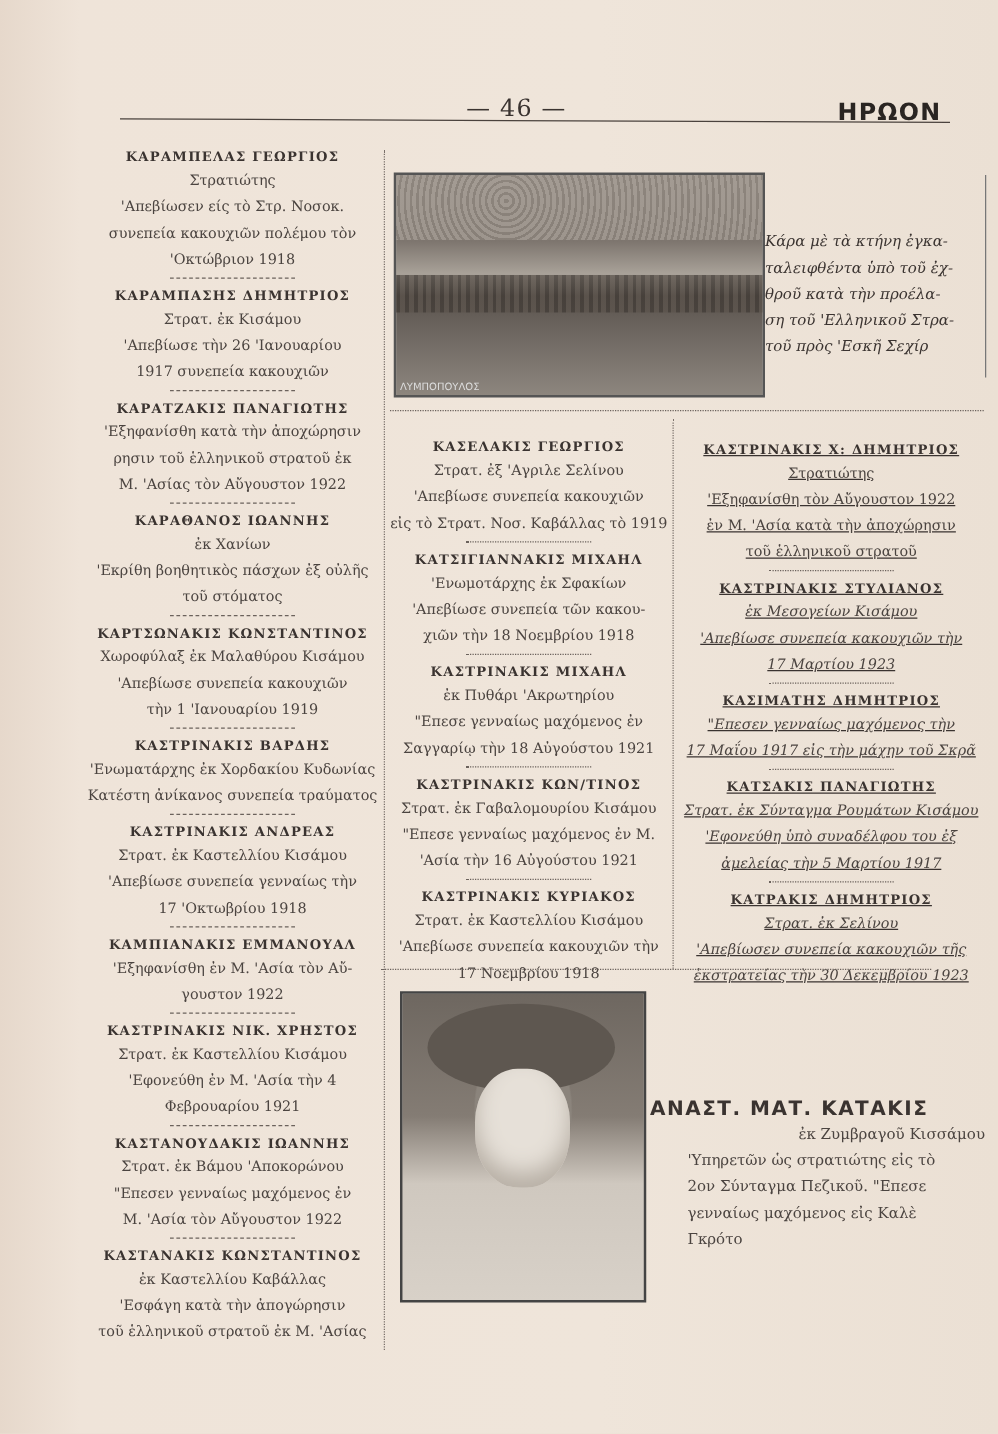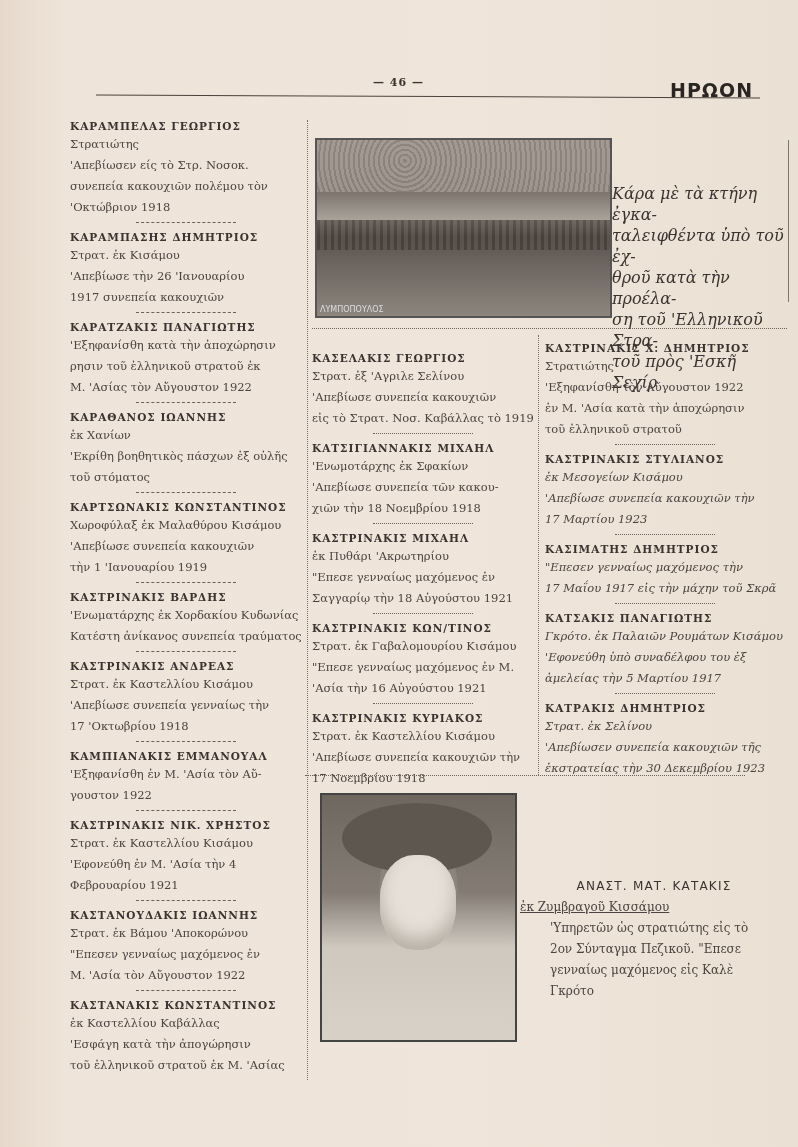--- a/index.html
+++ b/index.html
@@ -1,48 +1,48 @@
 <!DOCTYPE html>
 <html><head>
 <meta charset="utf-8">
 <style>
   html,body{margin:0;padding:0;}
   body{width:798px;height:1147px;background:#ece0d4;position:relative;overflow:hidden;
        font-family:"DejaVu Serif","Liberation Serif",serif;color:#3a3330;}
   .page{position:absolute;left:0;top:0;width:798px;height:1147px;
         background:linear-gradient(90deg,#e6d8cb 0%,#efe4d9 8%,#efe5da 60%,#ebe0d4 100%);}
-  .pagenum{position:absolute;left:373px;top:76px;font-size:11px;font-weight:bold;letter-spacing:1px;}
+  .pagenum{position:absolute;left:373px;top:76px;font-size:19px;font-weight:normal;letter-spacing:1px;}
   .runhead{position:absolute;left:670px;top:79px;font-family:"DejaVu Sans","Liberation Sans",sans-serif;
            font-size:19px;font-weight:bold;letter-spacing:1px;color:#2a2522;}
   .rule-top{position:absolute;left:96px;top:96px;width:664px;height:0;border-top:1.5px solid #4a423d;transform:rotate(0.25deg);}
-  .col{position:absolute;}
+  .col{position:absolute;text-align:center;}
   .entry{margin:0 0 4px 0;}
   .entry .nm{font-weight:bold;font-size:10.5px;letter-spacing:1px;line-height:16px;color:#3a3330;}
   .entry .ln{font-size:11.5px;line-height:21px;color:#4b4440;white-space:nowrap;}
   .entry.italic .ln{font-style:italic;}
   .sep{margin:1px auto 6px auto;width:100px;border-top:1px dotted #6b625c;height:0;}
   .sep.wave{border-top:1px dashed #6b625c;}
   .vdiv{position:absolute;width:0;border-left:1px dotted #7a706a;}
   .hdiv{position:absolute;height:0;border-top:1px dotted #6b625c;}
   .photo1{position:absolute;left:315px;top:138px;width:293px;height:176px;border:2px solid #555;
           background:linear-gradient(180deg,#9c948c 0%,#7d756e 30%,#a9a299 45%,#5a534d 55%,#6c655f 70%,#8d867e 100%);}
   .photo1 .sky{position:absolute;left:0;top:0;right:0;height:52px;background:repeating-radial-gradient(circle at 30% 40%,#8a827a 0 2px,#a59d95 2px 5px);opacity:.8;}
   .photo1 .herd{position:absolute;left:0;top:80px;right:0;height:30px;background:repeating-linear-gradient(90deg,#3e3833 0 3px,#5a524b 3px 7px);opacity:.7;}
   .photo1 .credit{position:absolute;left:3px;bottom:2px;font-size:8px;color:#ddd;font-family:"DejaVu Sans",sans-serif;}
-  .caption1{position:absolute;left:612px;top:183px;width:172px;font-style:italic;font-size:16px;line-height:21px;text-align:left;color:#3a3330;}
+  .caption1{position:absolute;left:612px;top:183px;width:172px;font-style:italic;font-size:12px;line-height:21px;text-align:left;color:#3a3330;}
   .cap-border{position:absolute;left:606px;top:140px;width:182px;height:162px;border-right:1px solid #777;}
   .photo2{position:absolute;left:320px;top:793px;width:193px;height:245px;border:2px solid #444;
           background:radial-gradient(ellipse at 50% 38%,#e3ddd5 0 18%,#8b847c 19% 28%,transparent 29%),
                      linear-gradient(180deg,#6e6760 0%,#847c74 40%,#cfc8bf 62%,#d8d1c8 100%);}
   .photo2 .face{position:absolute;left:58px;top:60px;width:76px;height:95px;border-radius:45%;background:#e6e0d8;box-shadow:inset 0 -12px 18px #b8b0a6;}
   .photo2 .hair{position:absolute;left:20px;top:8px;width:150px;height:70px;border-radius:50%;background:#5e5750;}
   .bio{position:absolute;left:520px;top:876px;width:268px;font-size:12px;line-height:21px;text-align:left;}
-  .bio .nm{font-family:"DejaVu Sans","Liberation Sans",sans-serif;font-size:12px;letter-spacing:1.2px;text-align:center;color:#3a3330;font-weight:normal;}
+  .bio .nm{font-family:"DejaVu Sans","Liberation Sans",sans-serif;font-size:16px;letter-spacing:1.2px;color:#3a3330;font-weight:bold;}
   .bio .ln{padding-left:30px;white-space:nowrap;color:#4b4440;}
-  .bio .ln.c{text-align:left;padding-left:0;text-decoration:underline;}
+  .bio .ln.c{text-align:right;padding-left:0;}
 </style>
 </head>
 <body>
 
 <div class="page">
 
   <div class="pagenum">— 46 —</div>
   <div class="runhead">ΗΡΩΟΝ</div>
   <div class="rule-top"></div>
 
@@ -172,21 +172,21 @@
       <div class="sep"></div>
       <div class="entry">
         <div class="nm">ΚΑΣΤΡΙΝΑΚΙΣ ΚΥΡΙΑΚΟΣ</div>
         <div class="ln">Στρατ. ἐκ Καστελλίου Κισάμου</div>
         <div class="ln">'Απεβίωσε συνεπεία κακουχιῶν τὴν</div>
         <div class="ln">17 Νοεμβρίου 1918</div>
       </div>
     </div>
   <div class="vdiv" style="left:538px;top:335px;height:440px;"></div>
 
-  <div class="col" id="rightcol" style="left:545px;top:340px;width:240px;">
+  <div class="col" id="rightcol" style="left:545px;top:352px;width:240px;text-decoration:underline;">
       <div class="entry">
         <div class="nm">ΚΑΣΤΡΙΝΑΚΙΣ Χ: ΔΗΜΗΤΡΙΟΣ</div>
         <div class="ln">Στρατιώτης</div>
         <div class="ln">'Εξηφανίσθη τὸν Αὔγουστον 1922</div>
         <div class="ln">ἐν Μ. 'Ασία κατὰ τὴν ἀποχώρησιν</div>
         <div class="ln">τοῦ ἑλληνικοῦ στρατοῦ</div>
       </div>
       <div class="sep"></div>
       <div class="entry italic">
         <div class="nm">ΚΑΣΤΡΙΝΑΚΙΣ ΣΤΥΛΙΑΝΟΣ</div>
@@ -196,21 +196,21 @@
       </div>
       <div class="sep"></div>
       <div class="entry italic">
         <div class="nm">ΚΑΣΙΜΑΤΗΣ ΔΗΜΗΤΡΙΟΣ</div>
         <div class="ln">"Επεσεν γενναίως μαχόμενος τὴν</div>
         <div class="ln">17 Μαΐου 1917 εἰς τὴν μάχην τοῦ Σκρᾶ</div>
       </div>
       <div class="sep"></div>
       <div class="entry italic">
         <div class="nm">ΚΑΤΣΑΚΙΣ ΠΑΝΑΓΙΩΤΗΣ</div>
-        <div class="ln">Γκρότο. ἐκ Παλαιῶν Ρουμάτων Κισάμου</div>
+        <div class="ln">Στρατ. ἐκ Σύνταγμα Ρουμάτων Κισάμου</div>
         <div class="ln">'Εφονεύθη ὑπὸ συναδέλφου του ἐξ</div>
         <div class="ln">ἀμελείας τὴν 5 Μαρτίου 1917</div>
       </div>
       <div class="sep"></div>
       <div class="entry italic">
         <div class="nm">ΚΑΤΡΑΚΙΣ ΔΗΜΗΤΡΙΟΣ</div>
         <div class="ln">Στρατ. ἐκ Σελίνου</div>
         <div class="ln">'Απεβίωσεν συνεπεία κακουχιῶν τῆς</div>
         <div class="ln">ἐκστρατείας τὴν 30 Δεκεμβρίου 1923</div>
       </div>

